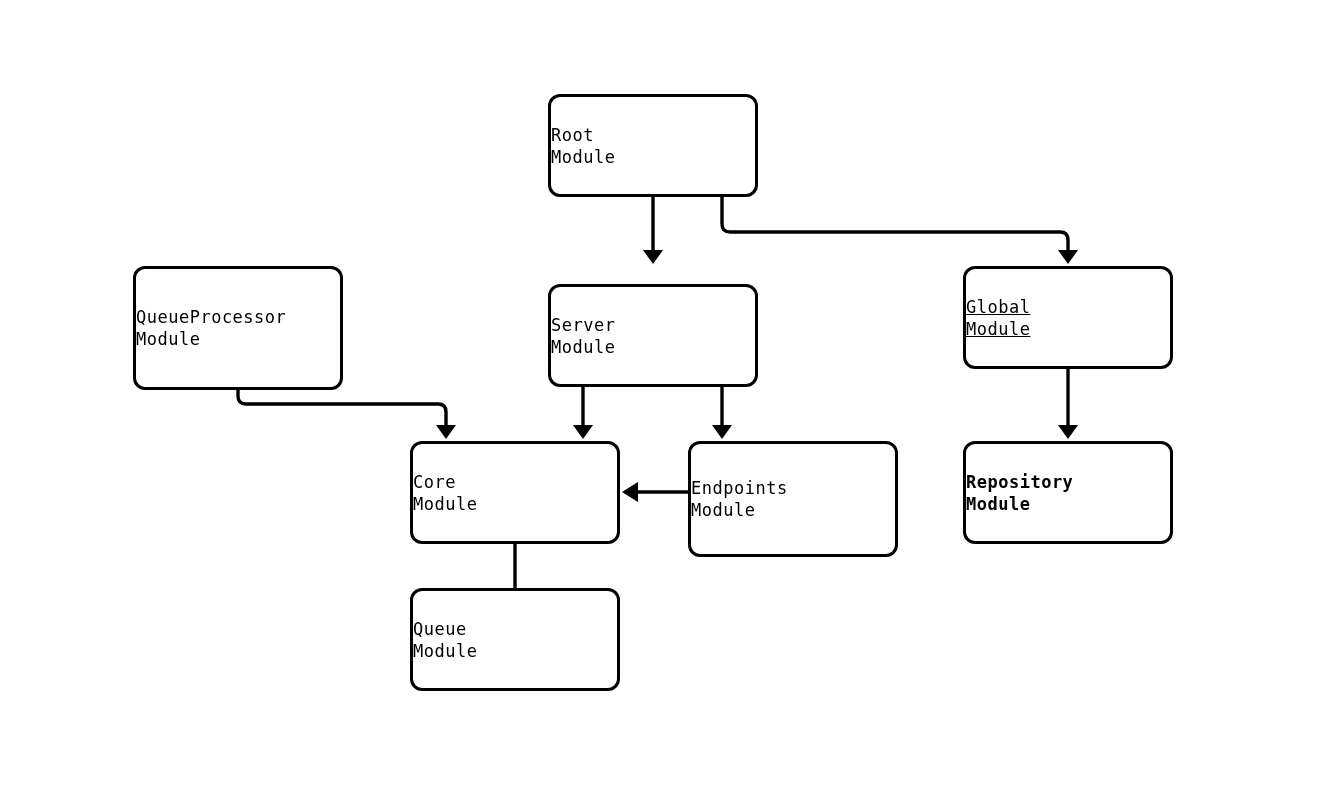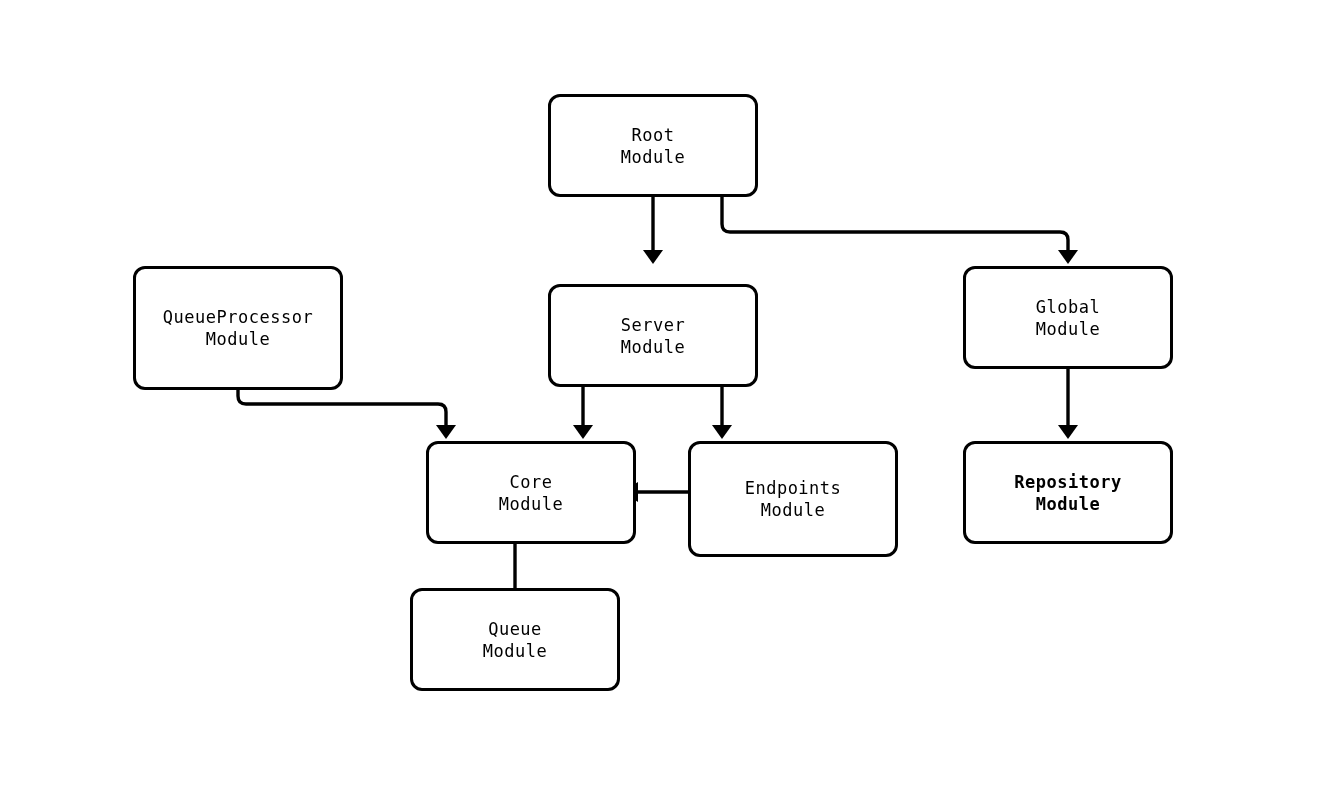--- a/index.html
+++ b/index.html
@@ -26,21 +26,21 @@
     height: 809px;
   }
   .node {
     position: absolute;
     box-sizing: border-box;
     background: #ffffff;
     border: 3px solid #000000;
     border-radius: 12px;
     display: flex;
     flex-direction: column;
-    align-items: center;
+    align-items: flex-start;
     justify-content: center;
     z-index: 2;
   }
   .node-line {
     font-size: 17px;
     line-height: 22px;
     color: #000000;
     letter-spacing: 0.5px;
     white-space: pre;
     text-align: center;
@@ -95,26 +95,26 @@
   <div class="node" style="left: 133px; top: 266px; width: 210px; height: 124px;">
     <span class="node-line">QueueProcessor</span>
     <span class="node-line">Module</span>
   </div>
 
   <div class="node" style="left: 548px; top: 284px; width: 210px; height: 103px;">
     <span class="node-line">Server</span>
     <span class="node-line">Module</span>
   </div>
 
-  <div class="node" style="left: 963px; top: 266px; width: 210px; height: 103px;">
+  <div class="node" style="left: 963px; top: 266px; width: 210px; height: 103px; text-decoration: underline;">
     <span class="node-line">Global</span>
     <span class="node-line">Module</span>
   </div>
 
-  <div class="node" style="left: 410px; top: 441px; width: 210px; height: 103px; margin-left: 16px;">
+  <div class="node" style="left: 410px; top: 441px; width: 210px; height: 103px;">
     <span class="node-line">Core</span>
     <span class="node-line">Module</span>
   </div>
 
   <div class="node" style="left: 688px; top: 441px; width: 210px; height: 116px;">
     <span class="node-line">Endpoints</span>
     <span class="node-line">Module</span>
   </div>
 
   <div class="node" style="left: 963px; top: 441px; width: 210px; height: 103px; font-weight: bold;">

